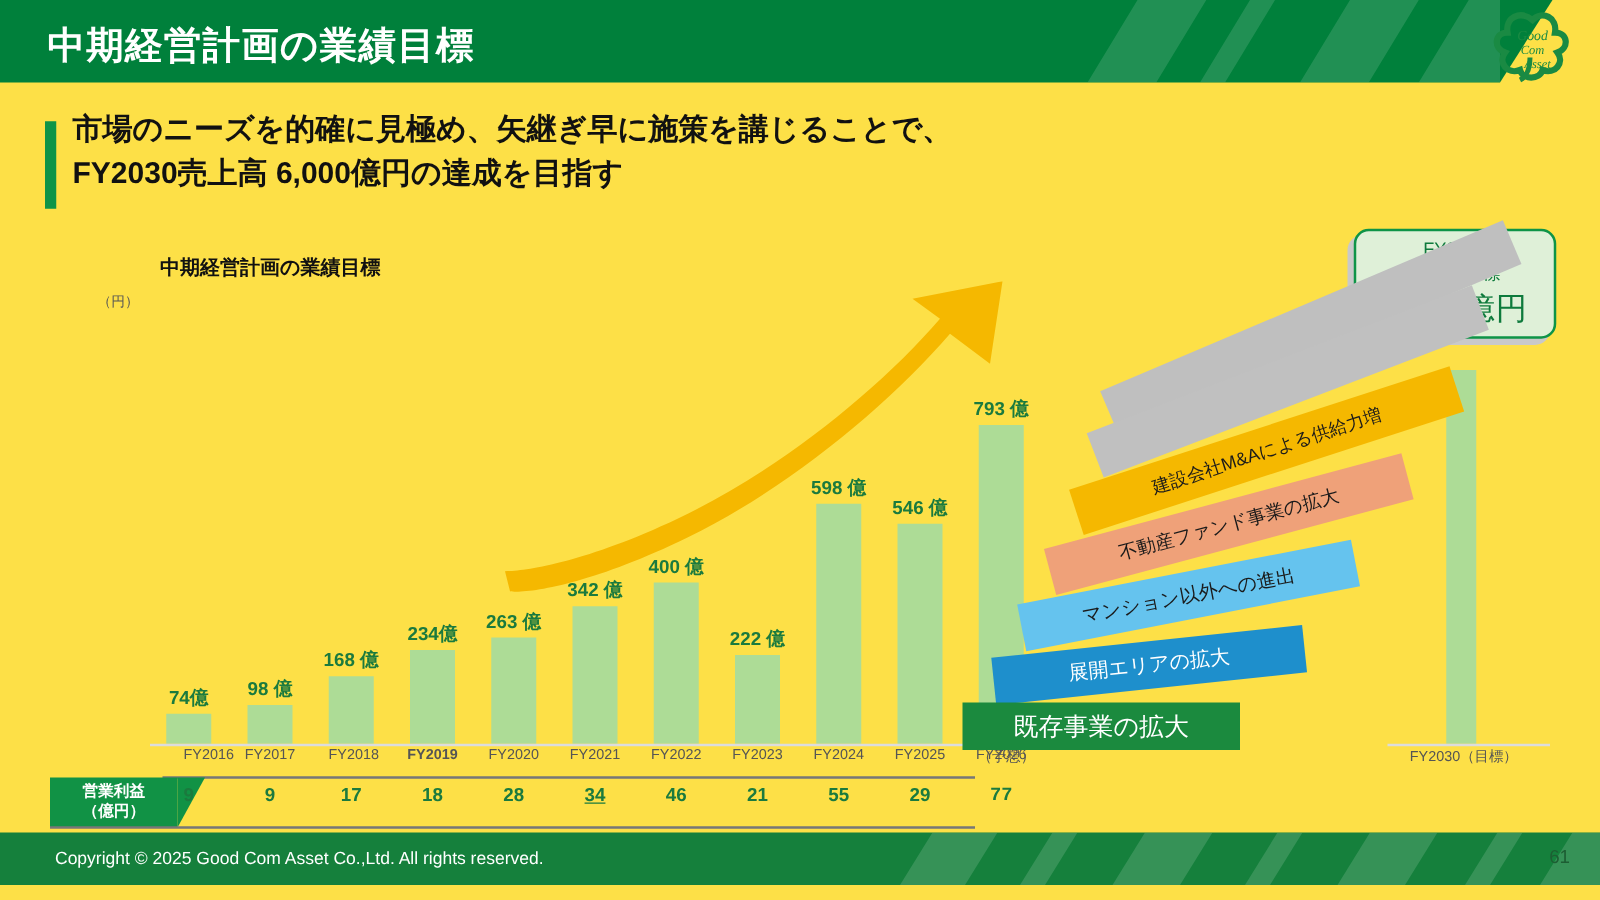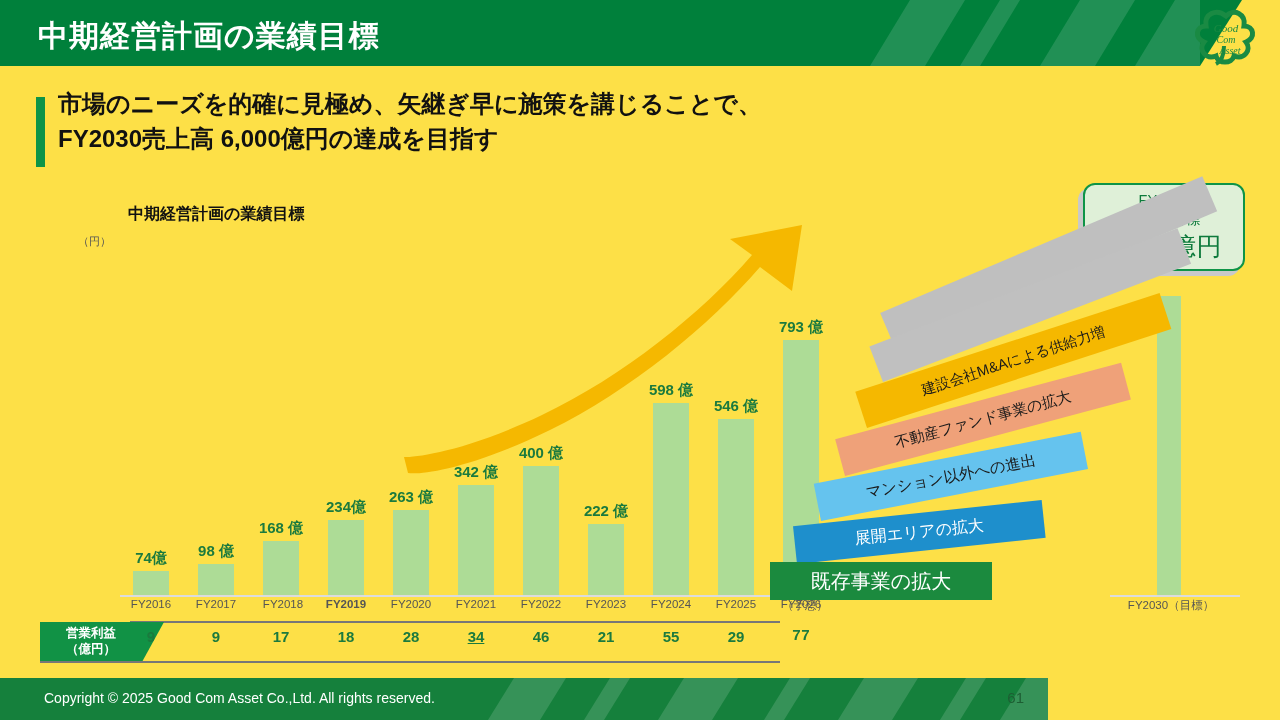--- a/index.html
+++ b/index.html
@@ -140,21 +140,21 @@
   }
   .band-text {
     width: 100%; text-align: center; font-size: 15.5px; white-space: nowrap;
   }
 
   
   .arrow { position: absolute; left: 400px; top: 225px; width: 500px; height: 260px; }
 
   
   .footer {
-    position: absolute; left: 0; bottom: 0; width: 1048px; height: 42px;
+    position: absolute; left: 0; bottom: 12px; width: 1280px; height: 42px;
     background: #15803C; overflow: hidden;
   }
   .footer-deco { position: absolute; right: 0; top: 0; width: 560px; height: 42px; opacity: .14; }
   .footer-text {
     position: absolute; left: 44px; top: 12px;
     font-size: 14px; color: #fff;
   }
   .page-num {
     position: absolute; right: 24px; top: 11px;
     font-size: 15px; color: #1d5e33; font-weight: normal;
@@ -239,21 +239,21 @@
         <div class="bar" style="height: 175.574px; background: rgb(173, 220, 150);"></div>
       </div>
       <div class="bar-group" style="left: 650px;">
         <div class="bar-label">793 億</div>
         <div class="bar" style="height: 255px; background: rgb(173, 220, 150);"></div>
       </div>
     </div>
 
   <div class="axis-line"></div>
   <div class="xlabels" id="xlabels">
-      <div class="xlabel" style="left: 0px;">FY2016</div>
+      <div class="xlabel" style="left: 16px;">FY2016</div>
       <div class="xlabel" style="left: 65px;">FY2017</div>
       <div class="xlabel" style="left: 132px;">FY2018</div>
       <div class="xlabel" style="left: 195px; font-weight: bold;">FY2019</div>
       <div class="xlabel" style="left: 260px;">FY2020</div>
       <div class="xlabel" style="left: 325px;">FY2021</div>
       <div class="xlabel" style="left: 390px;">FY2022</div>
       <div class="xlabel" style="left: 455px;">FY2023</div>
       <div class="xlabel" style="left: 520px;">FY2024</div>
       <div class="xlabel" style="left: 585px;">FY2025</div>
       <div class="xlabel" style="left: 650px;">FY2026</div>

